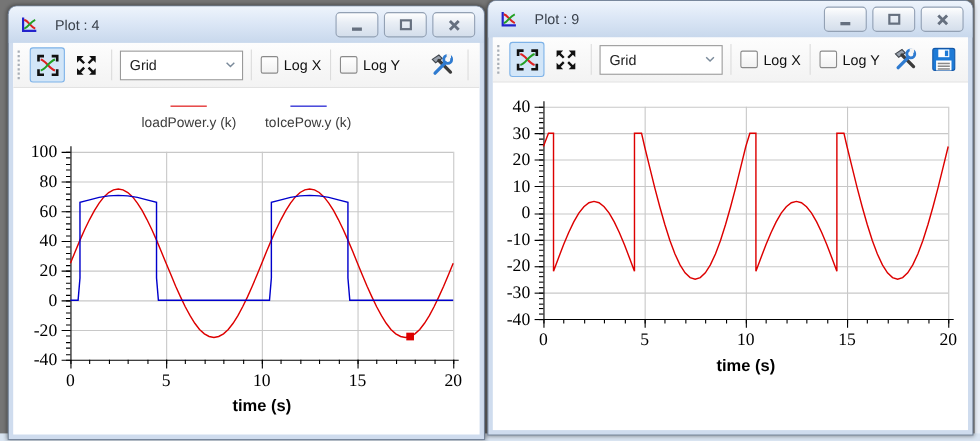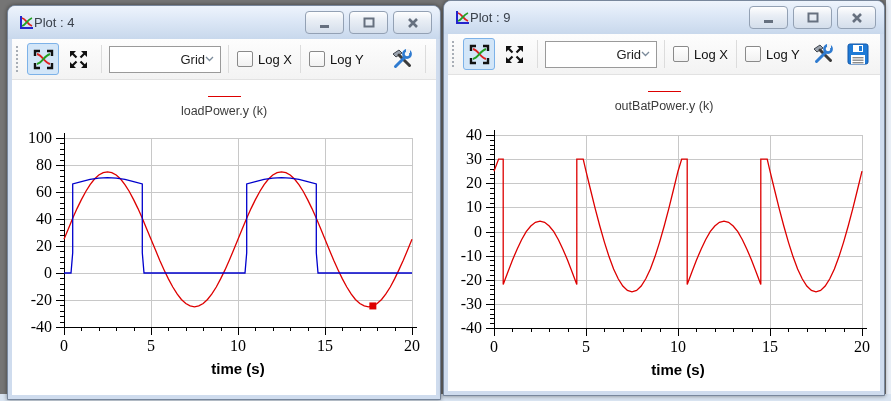--- a/index.html
+++ b/index.html
@@ -7,34 +7,34 @@
   .screen{position:relative;width:891px;height:401px;background:#757575;overflow:hidden;}
   .bottom-strip{position:absolute;left:0;right:0;bottom:0;height:7px;background:#d9e4f1;}
   .right-strip{position:absolute;top:0;right:0;width:5px;bottom:0;background:#e8eef6;}
 
   .window{position:absolute;border:1px solid #78879c;border-radius:8px 8px 0 0;background:#cfdcee;box-shadow:0 0 4px rgba(0,0,0,.45);}
   #win-left{left:7px;top:5px;width:432px;height:393px;}
   #win-right{left:443px;top:0;width:440px;height:394px;}
 
   .titlebar{height:33px;display:flex;align-items:center;padding:0 8px 0 10px;border-radius:7px 7px 0 0;
     background:linear-gradient(180deg,#eef4fc 0%,#dce7f6 45%,#c8d8ec 100%);}
-  .title-text{margin-left:0;font-size:13px;color:#3a414b;flex:1;}
+  .title-text{margin-left:16px;font-size:13px;color:#3a414b;flex:1;}
   .winbtns{display:flex;gap:5px;}
   .winbtn{width:37px;height:21px;border:1px solid #93a1b4;border-radius:4px;
     background:linear-gradient(180deg,#fefefe,#e9eef5 40%,#d4deeb);display:flex;align-items:center;justify-content:center;}
 
   .body-wrap{position:absolute;left:4px;right:4px;top:33px;bottom:4px;background:#fff;overflow:hidden;}
   .toolbar{height:40px;border-bottom:1px solid #e2e2e2;background:linear-gradient(180deg,#fdfdfd,#f3f3f3);
     display:flex;align-items:center;padding:0 6px 0 4px;gap:3px;}
   .handle{width:3px;height:26px;border-left:2px dotted #a8aeb6;margin-right:3px;}
   .tbtn{width:30px;height:30px;display:flex;align-items:center;justify-content:center;border:1px solid transparent;border-radius:3px;flex:0 0 auto;}
   .tbtn.selected{background:#d3e6f8;border-color:#7db2e8;}
   .sep{width:1px;height:28px;background:#dcdcdc;margin:0 4px;flex:0 0 auto;}
   .combo{width:102px;height:25px;border:1px solid #9a9a9a;background:#fff;display:flex;align-items:center;
-    justify-content:flex-end;font-size:13px;color:#222;padding-left:8px;flex:0 0 auto;}
+    justify-content:space-between;font-size:13px;color:#222;padding-left:8px;flex:0 0 auto;}
   .combo .chev{margin-right:6px;display:flex;}
   .check{display:flex;align-items:center;gap:5px;font-size:13px;color:#111;margin:0 1px;flex:0 0 auto;text-align:right;}
   .box{width:14px;height:14px;border:1px solid #8a8a8a;border-radius:2px;background:linear-gradient(180deg,#ffffff,#f1f1f1);}
   .spacer{flex:1;}
 
   .legend{display:flex;justify-content:center;gap:26px;padding-top:16px;height:22px;
     font-size:12.5px;color:#3c3c3c;align-items:center;}
   .legend .li{display:flex;align-items:center;gap:7px;flex-direction:column;}
   .legend .swatch{width:33px;height:0;border-top:1.4px solid #000;display:inline-block;}
 
@@ -125,20 +125,24 @@
           </svg>
         </span>
         <span class="sep"></span>
 
       </div>
       <div class="plot-region">
         <div class="legend">
             <div class="li">
               <span class="swatch" style="border-top-color: rgb(221, 0, 0);"></span>
               <span>loadPower.y (k)</span>
+            </div>
+            <div class="li">
+              <span class="swatch" style="border-top-color: rgb(0, 0, 204);"></span>
+              <span>toIcePow.y (k)</span>
             </div>
           </div>
         <svg class="chart" id="chart0" width="415" height="270">
             <line x1="134.5" x2="134.5" y1="20" y2="209" stroke="#c8c8c8"></line>
             <line x1="221.5" x2="221.5" y1="20" y2="209" stroke="#c8c8c8"></line>
             <line x1="308.5" x2="308.5" y1="20" y2="209" stroke="#c8c8c8"></line>
             <line x1="395.5" x2="395.5" y1="20" y2="209" stroke="#c8c8c8"></line>
             <line x1="47" x2="395" y1="182.5" y2="182.5" stroke="#c8c8c8"></line>
             <line x1="47" x2="395" y1="155.5" y2="155.5" stroke="#c8c8c8"></line>
             <line x1="47" x2="395" y1="128.5" y2="128.5" stroke="#c8c8c8"></line>
@@ -320,26 +324,20 @@
             <rect x="12" y="3" width="3" height="5" fill="#1e7ad6"></rect>
             <rect x="4" y="12" width="14" height="9" fill="#fff"></rect>
             <rect x="5.5" y="14" width="11" height="1.4" fill="#8a8a8a"></rect>
             <rect x="5.5" y="16.5" width="11" height="1.4" fill="#8a8a8a"></rect>
             <rect x="5.5" y="19" width="11" height="1.4" fill="#8a8a8a"></rect>
           </svg>
         </span>
 
       </div>
       <div class="plot-region">
-        <div class="legend">
-            <div class="li">
-              <span class="swatch" style="border-top-color: rgb(221, 0, 0);"></span>
-              <span>outBatPower.y (k)</span>
-            </div>
-          </div>
         <svg class="chart" id="chart1" width="426" height="276">
             <line x1="135.5" x2="135.5" y1="22" y2="215" stroke="#c8c8c8"></line>
             <line x1="227.5" x2="227.5" y1="22" y2="215" stroke="#c8c8c8"></line>
             <line x1="319.5" x2="319.5" y1="22" y2="215" stroke="#c8c8c8"></line>
             <line x1="411.5" x2="411.5" y1="22" y2="215" stroke="#c8c8c8"></line>
             <line x1="43" x2="411" y1="191.5" y2="191.5" stroke="#c8c8c8"></line>
             <line x1="43" x2="411" y1="167.5" y2="167.5" stroke="#c8c8c8"></line>
             <line x1="43" x2="411" y1="143.5" y2="143.5" stroke="#c8c8c8"></line>
             <line x1="43" x2="411" y1="119.5" y2="119.5" stroke="#c8c8c8"></line>
             <line x1="43" x2="411" y1="94.5" y2="94.5" stroke="#c8c8c8"></line>

